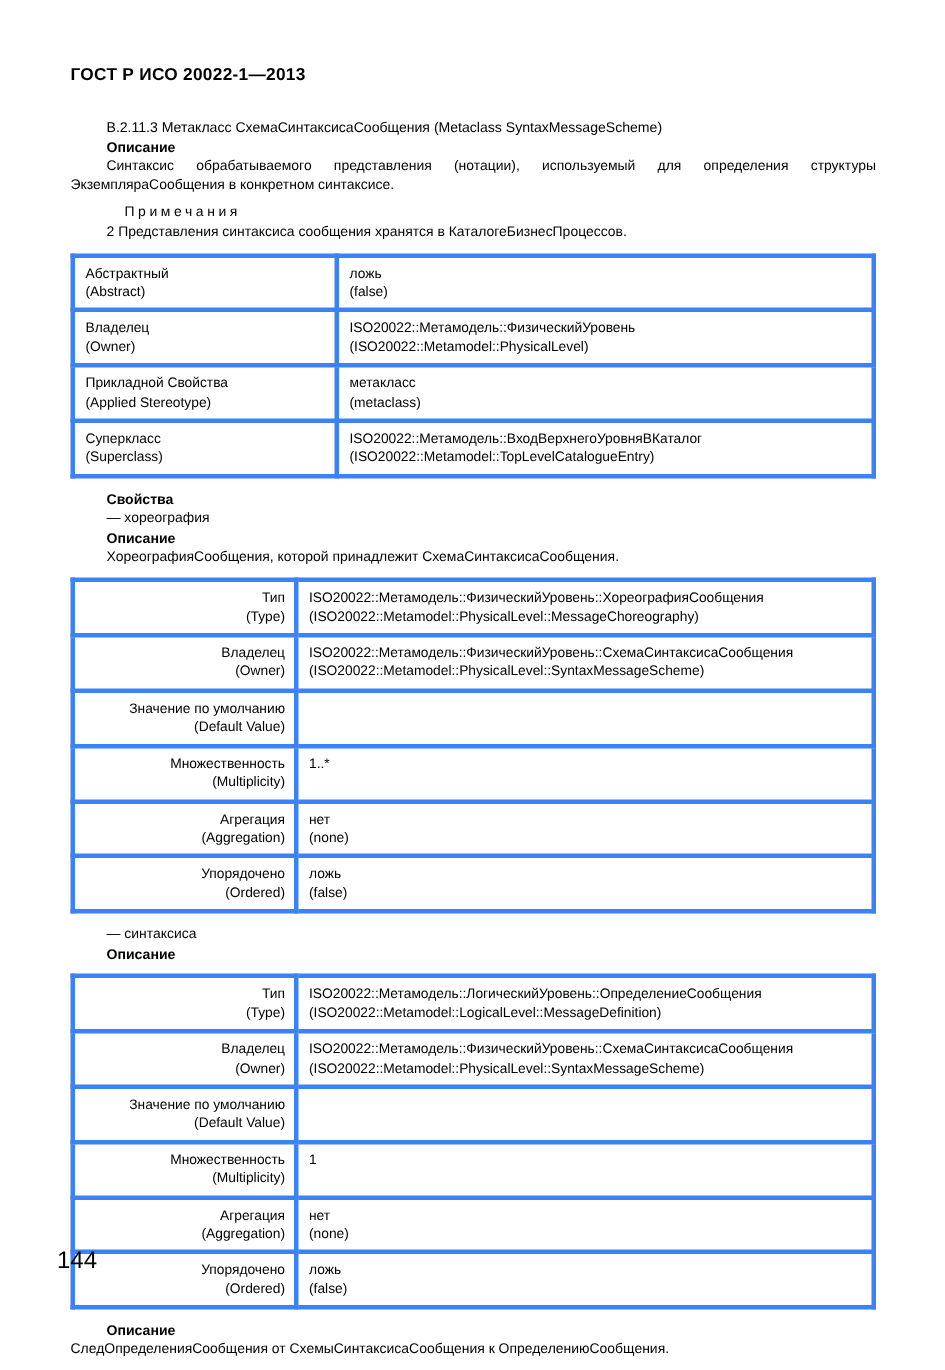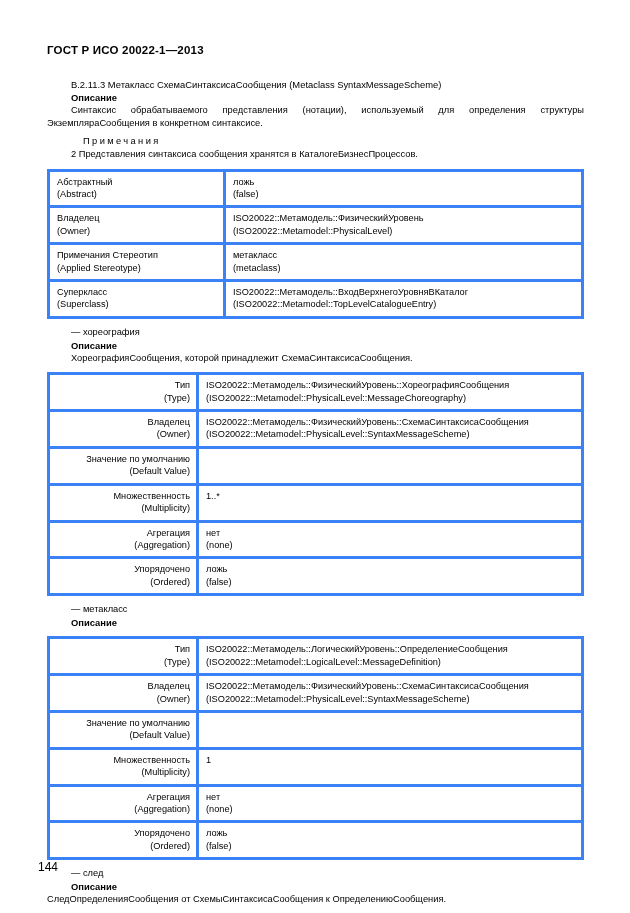--- a/index.html
+++ b/index.html
@@ -91,22 +91,22 @@
     line-height: 12.4px;
   }
   td.lbl-wide { width: 160px; }
   td.lbl-narrow { width: 133px; text-align: right; }
   .ru { display: block; }
   .en { display: block; }
   .spacer-sm { height: 4px; }
   .page-num {
     position: absolute;
     left: 38px;
-    top: 860px;
-    font-size: 12px;
+    top: 832px;
+    font-size: 16px;
   }
   .tbl-empty { min-height: 24px; }
 </style>
 </head>
 <body>
 
 <div class="page">
 
   <div class="doc-header">ГОСТ Р ИСО 20022-1—2013</div>
 
@@ -138,41 +138,42 @@
             <span class="ru">Владелец</span>
             <span class="en">(Owner)</span>
           </td>
           <td>
             <span class="ru">ISO20022::Метамодель::ФизическийУровень</span>
             <span class="en">(ISO20022::Metamodel::PhysicalLevel)</span>
           </td>
         </tr>
         <tr>
           <td class="lbl-wide">
-            <span class="ru">Примечания Стереотип</span>
+            <span class="ru">Прикладной Свойства</span>
             <span class="en">(Applied Stereotype)</span>
           </td>
           <td>
             <span class="ru">метакласс</span>
             <span class="en">(metaclass)</span>
           </td>
         </tr>
         <tr>
           <td class="lbl-wide">
             <span class="ru">Суперкласс</span>
             <span class="en">(Superclass)</span>
           </td>
           <td>
             <span class="ru">ISO20022::Метамодель::ВходВерхнегоУровняВКаталог</span>
             <span class="en">(ISO20022::Metamodel::TopLevelCatalogueEntry)</span>
           </td>
         </tr>
       </tbody>
     </table>
 
+    <div class="sub-head">Свойства</div>
     <div class="bullet-line">— хореография</div>
     <div class="sub-head">Описание</div>
     <p class="para noindent" style="margin-left:24px;">ХореографияСообщения, которой принадлежит СхемаСинтаксисаСообщения.</p>
 
     <table class="meta">
       <tbody>
         <tr>
           <td class="lbl-narrow">
             <span class="ru">Тип</span>
             <span class="en">(Type)</span>
@@ -228,21 +229,21 @@
             <span class="en">(Ordered)</span>
           </td>
           <td>
             <span class="ru">ложь</span>
             <span class="en">(false)</span>
           </td>
         </tr>
       </tbody>
     </table>
 
-    <div class="bullet-line">— метакласс</div>
+    <div class="bullet-line">— синтаксиса</div>
     <div class="sub-head">Описание</div>
 
     <table class="meta">
       <tbody>
         <tr>
           <td class="lbl-narrow">
             <span class="ru">Тип</span>
             <span class="en">(Type)</span>
           </td>
           <td>
@@ -296,21 +297,20 @@
             <span class="en">(Ordered)</span>
           </td>
           <td>
             <span class="ru">ложь</span>
             <span class="en">(false)</span>
           </td>
         </tr>
       </tbody>
     </table>
 
-    <div class="bullet-line">— след</div>
     <div class="sub-head">Описание</div>
     <p class="para noindent" style="">СледОпределенияСообщения от СхемыСинтаксисаСообщения к ОпределениюСообщения.</p>
 
   </div>
 
   <div class="page-num">144</div>
 
 </div>
 
 </body></html>

